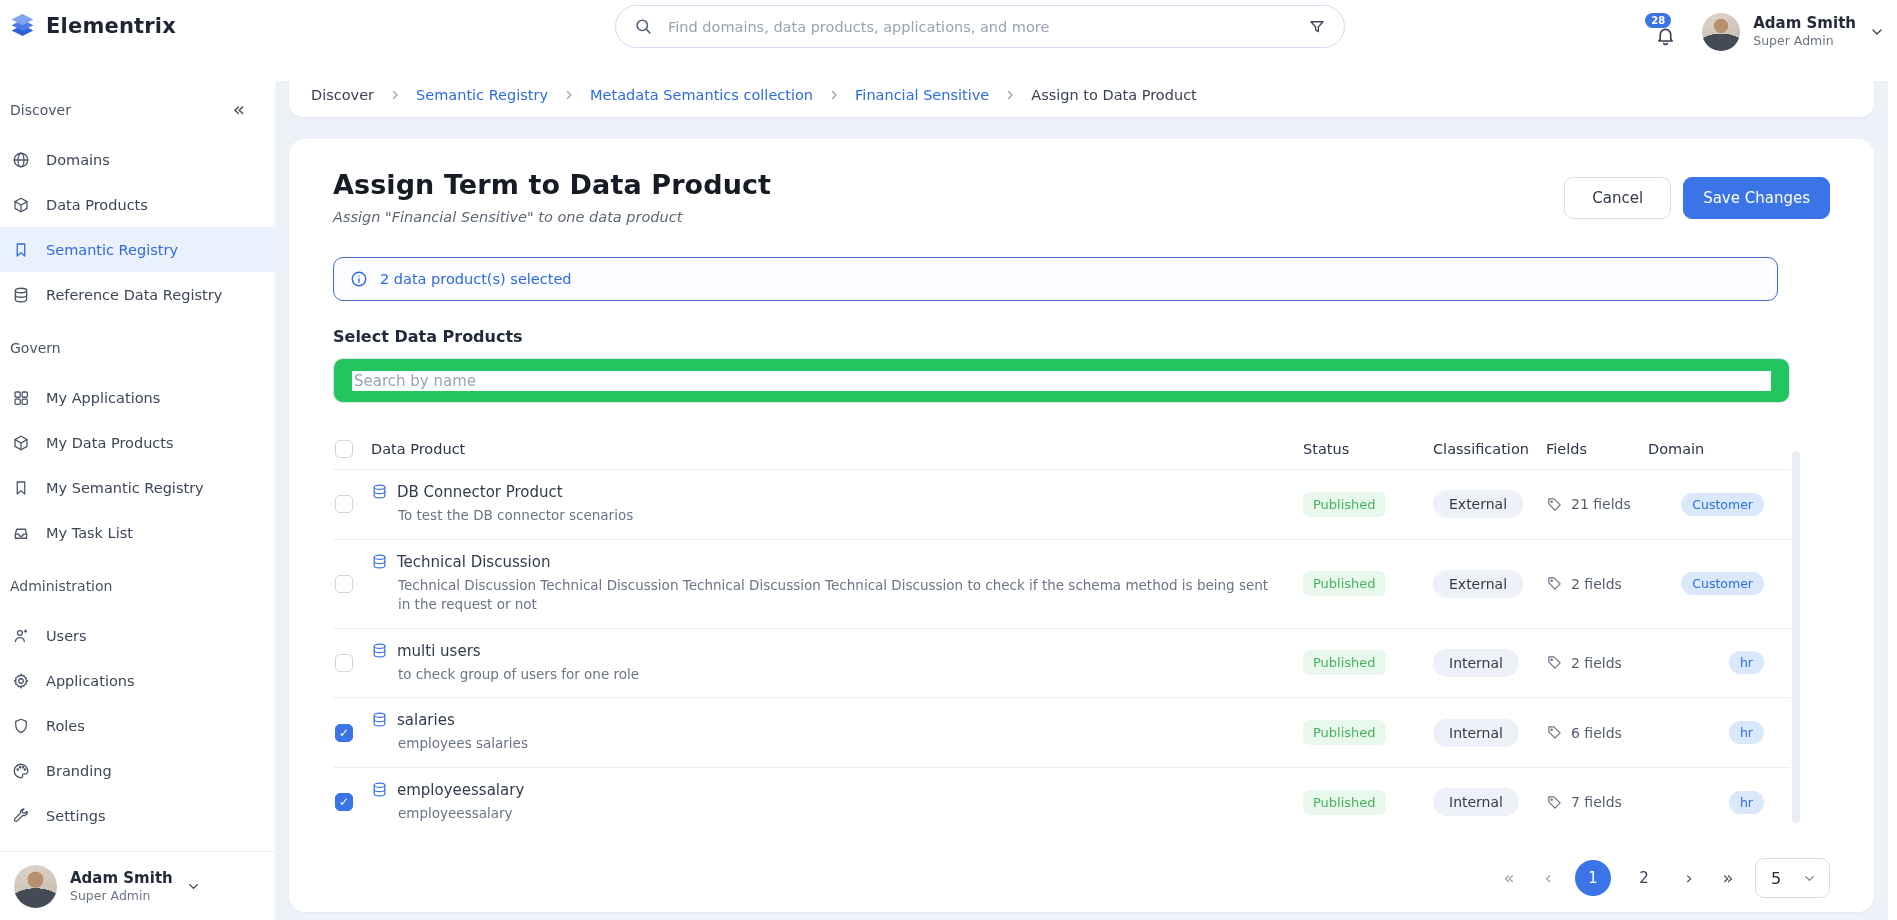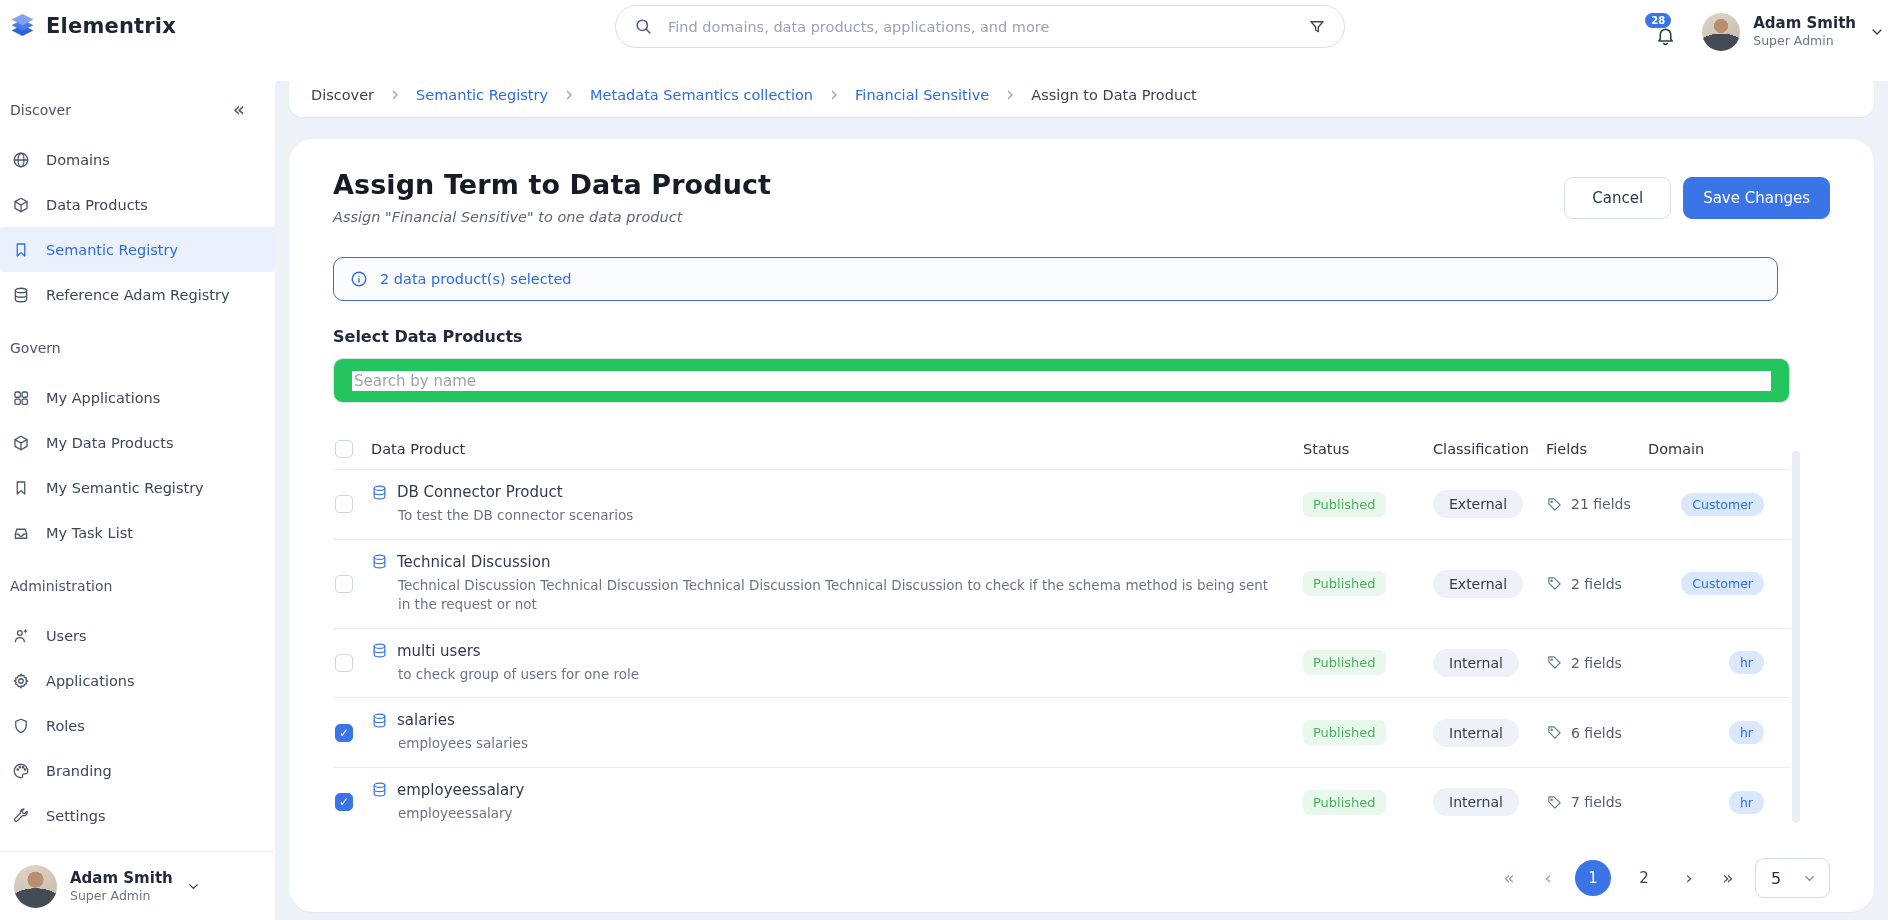--- a/index.html
+++ b/index.html
@@ -54,21 +54,21 @@
 
   
   .main{position:absolute;top:63px;left:275px;width:1613px;bottom:0;background:var(--page-bg);
         border-top-left-radius:26px;padding:10px 14px 0 14px;overflow:hidden;}
   .breadcrumb-bar{height:44px;background:#fff;border-radius:14px;display:flex;align-items:center;gap:15px;
         padding:0 22px;font-size:14.5px;box-shadow:0 1px 2px rgba(25,39,80,.05);}
   .crumb{color:#3a4354;cursor:default;}
   .crumb.link{color:var(--link);cursor:pointer;}
   .crumb-sep{display:flex;align-items:center;}
 
-  .card{margin-top:22px;background:#fff;border-radius:24px;padding:30px 44px;height:773px;position:relative;
+  .card{margin-top:22px;background:#fff;border-radius:16px;padding:30px 44px;height:773px;position:relative;
         box-shadow:0 1px 2px rgba(25,39,80,.04);}
   .title-row{display:flex;justify-content:space-between;align-items:flex-start;}
   .page-title{font-size:27px;font-weight:700;color:#161b26;letter-spacing:.1px;}
   .page-sub{margin-top:9px;font-style:italic;font-size:14.5px;color:#5d6676;}
   .btns{display:flex;gap:12px;margin-top:8px;}
   .btn{border-radius:9px;font-size:15px;font-family:inherit;cursor:pointer;height:42px;display:flex;align-items:center;}
   .btn-cancel{background:#fff;border:1px solid #d9dee6;color:#2f3747;padding:0 27px;}
   .btn-save{background:var(--primary);border:1px solid var(--primary);color:#fff;padding:0 19px;font-weight:500;}
 
   .banner{margin-top:32px;margin-right:52px;border:1px solid var(--banner-border);background:#fafcff;border-radius:10px;
@@ -80,21 +80,21 @@
   .name-search input::placeholder{color:#9aa3b2;}
 
   .table{margin-top:26px;margin-right:40px;}
   .thead,.trow{display:grid;grid-template-columns:38px 1fr 130px 113px 102px 142px;align-items:center;}
   .thead{height:40px;font-size:14.5px;color:#2c3547;}
   .trow{border-top:1px solid #eaeef4;padding:13px 0;}
   .checkbox{width:18px;height:18px;border:1.5px solid #cdd5e1;border-radius:5px;background:#fff;margin-left:2px;
         cursor:pointer;display:flex;align-items:center;justify-content:center;}
   .checkbox.checked{background:var(--primary);border-color:var(--primary);color:#fff;font-size:12px;}
   .main-cell{padding-right:30px;}
-  .name-line{display:flex;align-items:center;gap:9px;font-size:15px;color:#303b4e;}
+  .name-line{display:flex;align-items:flex-start;gap:9px;font-size:15px;color:#303b4e;}
   .dbicon{color:var(--primary);}
   .desc{margin-left:27px;margin-top:5px;font-size:13.5px;color:#6b7486;line-height:1.45;}
   .badge-status{background:var(--published-bg);color:var(--published-text);font-size:13px;padding:5px 10px;
         border-radius:7px;justify-self:start;}
   .badge-class{background:var(--classification-bg);color:var(--classification-text);font-size:14px;padding:6px 16px;
         border-radius:17px;justify-self:start;}
   .fields-cell{display:flex;gap:8px;align-items:center;color:#555e6f;font-size:14px;}
   .tagicon{color:#6b7486;}
   .badge-domain{background:var(--domain-bg);color:var(--domain-text);font-size:12.5px;padding:4px 11px;
         border-radius:12px;justify-self:end;margin-right:26px;}
@@ -195,21 +195,21 @@
         <span>Semantic Registry</span>
       </div>
       <div class="side-item">
         <span class="sicon">
           <svg width="18" height="18" viewBox="0 0 24 24" fill="none" stroke="currentColor" stroke-width="1.7" stroke-linecap="round" stroke-linejoin="round">
             <ellipse cx="12" cy="6" rx="7.5" ry="3"></ellipse>
             <path d="M4.5 6v12c0 1.66 3.36 3 7.5 3s7.5-1.34 7.5-3V6"></path>
             <path d="M4.5 12c0 1.66 3.36 3 7.5 3s7.5-1.34 7.5-3"></path>
           </svg>
         </span>
-        <span>Reference Adam Registry</span>
+        <span>Reference Data Registry</span>
       </div>
       <div class="side-section-label later">Govern</div>
       <div class="side-item">
         <span class="sicon">
           <svg width="18" height="18" viewBox="0 0 24 24" fill="none" stroke="currentColor" stroke-width="1.7" stroke-linecap="round" stroke-linejoin="round">
             <rect x="4" y="4" width="7" height="7" rx="1.5"></rect>
             <rect x="13.5" y="4" width="7" height="7" rx="1.5"></rect>
             <rect x="4" y="13.5" width="7" height="7" rx="1.5"></rect>
             <rect x="13.5" y="13.5" width="7" height="7" rx="1.5"></rect>
           </svg>

